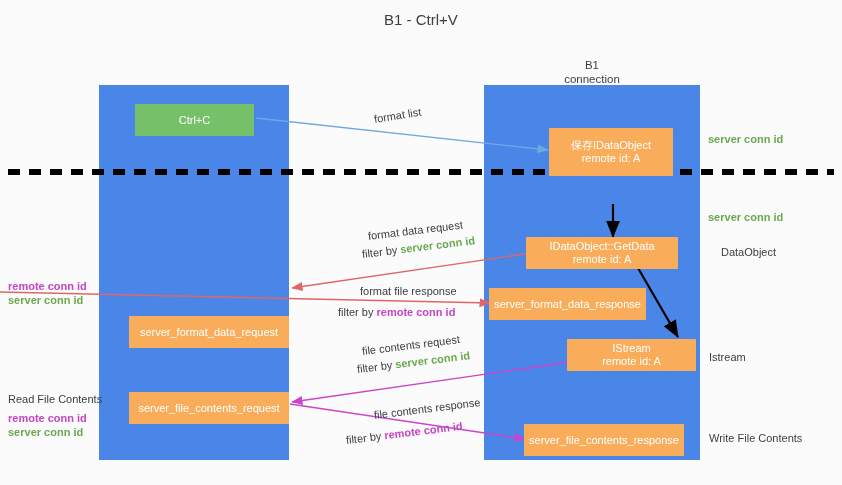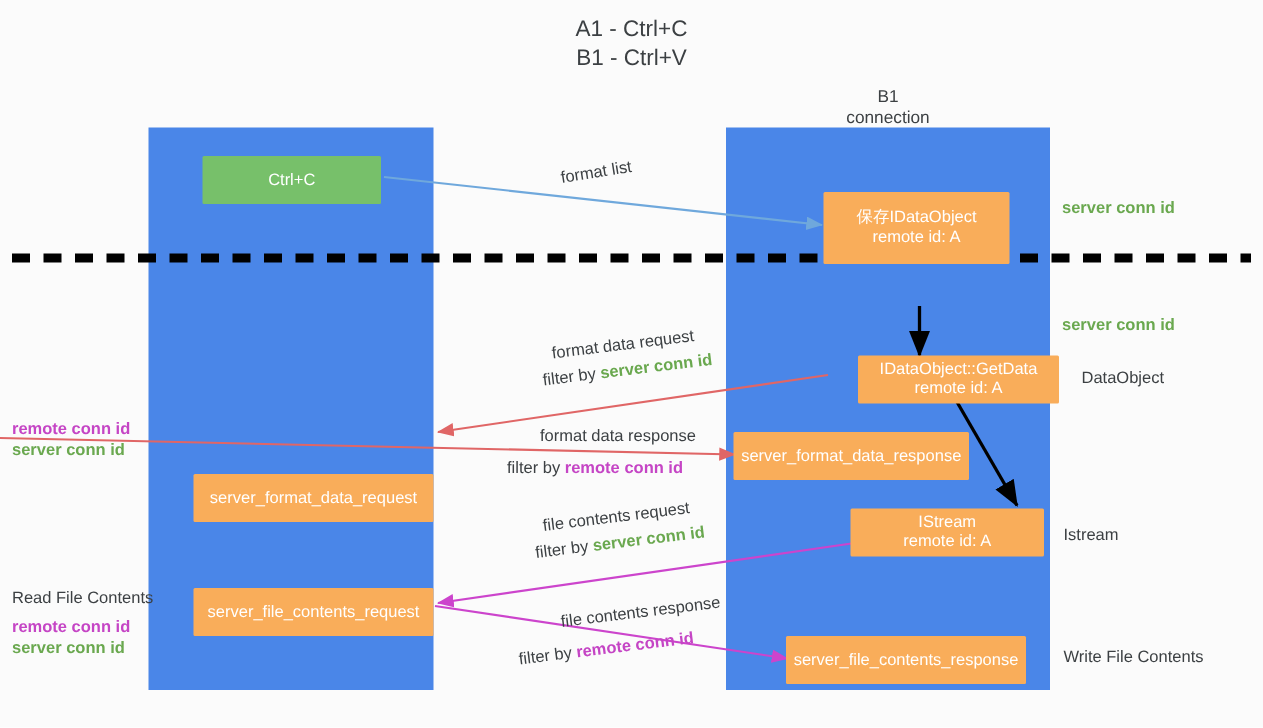--- a/index.html
+++ b/index.html
@@ -118,40 +118,39 @@
     <line x1="0" y1="292" x2="490" y2="303" stroke="#e06666" stroke-width="1.4" marker-end="url(#ah-red)"></line>
 
     <line x1="570" y1="362" x2="292" y2="402" stroke="#cc44cc" stroke-width="1.4" marker-end="url(#ah-mag)"></line>
 
     <line x1="290" y1="404" x2="525" y2="439" stroke="#cc44cc" stroke-width="1.4" marker-end="url(#ah-mag)"></line>
 
     <line x1="8" y1="172" x2="834" y2="172" stroke="#000000" stroke-width="6" stroke-dasharray="12 9" stroke-linecap="butt"></line>
   </svg>
 
   <div id="title">
-    <div>A1 - Ctrl+C</div>
     <div>B1 - Ctrl+V</div>
   </div>
 
   <div class="col-head" id="head-b1">
     <div>B1</div>
     <div>connection</div>
   </div>
 
   <div class="box green" style="left:135px; top:104px; width:119px; height:28px;">
     <span>Ctrl+C</span>
   </div>
 
   <div class="box orange" style="left:549px; top:128px; width:124px; height:48px;">
     <span>保存IDataObject</span>
     <span>remote id: A</span>
   </div>
 
 
-  <div class="box orange" style="left:572px; top:237px; width:134px; height:32px;">
+  <div class="box orange" style="left:526px; top:237px; width:152px; height:32px;">
     <span>IDataObject::GetData</span>
     <span>remote id: A</span>
   </div>
 
   <div class="box orange" style="left:567px; top:339px; width:129px; height:32px;">
     <span>IStream</span>
     <span>remote id: A</span>
   </div>
 
   <div class="box orange" style="left:129px; top:276px; width:160px; height:24px;margin-top:40px;">
@@ -170,21 +169,21 @@
     <span>server_file_contents_response</span>
   </div>
 
   <div class="lbl rot" style="left:374px; top:112px;">format list</div>
 
   <div class="lbl rot-m" style="left:368px; top:229px;">format data request</div>
   <div class="lbl rot-m" style="left:362px; top:247px;">
     <span class="plain">filter by </span><span class="green-t">server conn id</span>
   </div>
 
-  <div class="lbl" style="left:360px; top:284px;">format data response</div>
+  <div class="lbl" style="left:360px; top:284px;">format file response</div>
   <div class="lbl" style="left:338px; top:305px;">
     <span class="plain">filter by </span><span class="mag-t">remote conn id</span>
   </div>
 
   <div class="lbl rot-m" style="left:362px; top:344px;">file contents request</div>
   <div class="lbl rot-m" style="left:357px; top:362px;">
     <span class="plain">filter by </span><span class="green-t">server conn id</span>
   </div>
 
   <div class="lbl rot-m" style="left:374px; top:408px;">file contents response</div>

